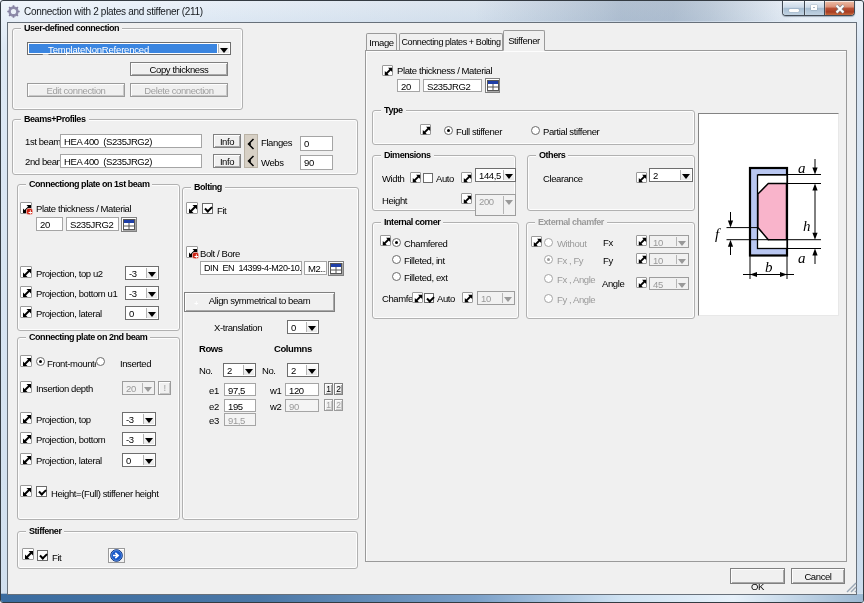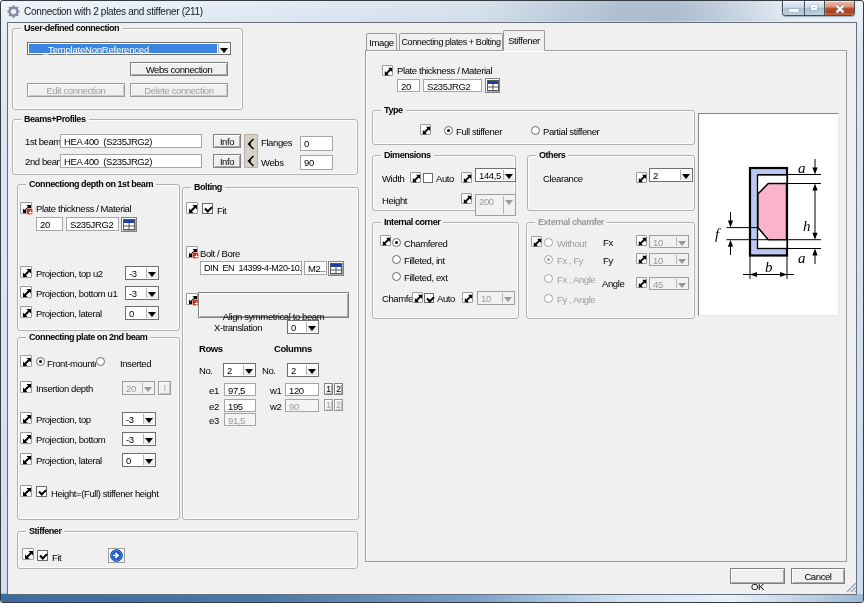--- a/index.html
+++ b/index.html
@@ -91,21 +91,21 @@
   </div>
 <div id="client"></div>
 
 <div class="grp" style="left:12px;top:28px;width:231px;height:82px">
     <b>User-defined connection</b>
   </div>
 <div class="cb" style="left:27px;top:42px;width:204px;height:13px">
  <span style="left:1px;top:1px;right:13px;bottom:1px;position:absolute;background:#3a85e0;color:#fff;padding:0 0 0 14px;letter-spacing:-0.2px">_TemplateNonReferenced</span>
     <i></i>
   </div>
-<div class="btn" style="left:130px;top:62px;width:98px;height:14px;padding-top:1px">Webs connection</div>
+<div class="btn" style="left:130px;top:62px;width:98px;height:14px;padding-top:1px">Copy thickness</div>
 <div class="btn dis" style="left:27px;top:83px;width:98px;height:14px;padding-top:1px">Edit connection</div>
 <div class="btn dis" style="left:130px;top:83px;width:98px;height:14px;padding-top:1px">Delete connection</div>
 
 <div class="grp" style="left:12px;top:119px;width:346px;height:56px">
     <b>Beams+Profiles</b>
   </div>
 <div class="lbl" style="left:25px;top:136px">1st beam</div>
 <div class="tf" style="left:60px;top:134px;width:142px;height:14px">HEA 400&nbsp; (S235JRG2)</div>
 <div class="btn" style="left:213px;top:134px;width:28px;height:14px;padding-top:1px">Info</div>
 <div class="lbl" style="left:25px;top:156px">2nd beam</div>
@@ -117,21 +117,21 @@
       <circle cx="5" cy="9" r="1.1"></circle>
       <path d="M8.5 21 L3.5 26 L8.5 31" stroke="#000" stroke-width="1.5" fill="none"></path>
       <circle cx="5" cy="26" r="1.1"></circle>
     </svg></div>
 <div class="lbl" style="left:261px;top:137px">Flanges</div>
 <div class="tf" style="left:300px;top:136px;width:33px;height:15px">0</div>
 <div class="lbl" style="left:261px;top:157px">Webs</div>
 <div class="tf" style="left:300px;top:155px;width:33px;height:15px">90</div>
 
 <div class="grp" style="left:17px;top:184px;width:163px;height:147px">
-    <b>Connectiong depth on 1st beam</b>
+    <b>Connectiong plate on 1st beam</b>
   </div>
 <div class="ic rd" style="left:20px;top:202px">
     <svg width="12" height="12" viewBox="0 0 12 12">
       <path d="M2.5 9.5 L9 3" stroke="#000" stroke-width="2"></path>
       <path d="M5.5 2 h4.5 v4.5z" fill="#000"></path>
       <path d="M6.5 10 h-4.5 v-4.5z" fill="#000"></path>
     </svg>
   </div>
 <div class="lbl" style="left:36px;top:203px">Plate thickness / Material</div>
 <div class="tf" style="left:36px;top:217px;width:27px;height:14px">20</div>
@@ -299,21 +299,21 @@
       <line x1="6" y1="4" x2="6" y2="11" stroke="#555"></line>
       <line x1="1" y1="7" x2="11" y2="7" stroke="#555"></line>
     </svg></div>
 <div class="ic rd" style="left:186px;top:293px">
     <svg width="12" height="12" viewBox="0 0 12 12">
       <path d="M2.5 9.5 L9 3" stroke="#000" stroke-width="2"></path>
       <path d="M5.5 2 h4.5 v4.5z" fill="#000"></path>
       <path d="M6.5 10 h-4.5 v-4.5z" fill="#000"></path>
     </svg>
   </div>
-<div class="btn" style="left:198px;top:292px;width:151px;height:26px;padding-top:18px">Align symmetrical to beam</div>
+<div class="btn" style="left:184px;top:292px;width:151px;height:20px;padding-top:2px">Align symmetrical to beam</div>
 <div class="lbl" style="left:214px;top:322px">X-translation</div>
 <div class="cb" style="left:287px;top:320px;width:32px;height:14px">
     <span>0</span>
     <i></i>
   </div>
 <div class="lbl b" style="left:199px;top:343px">Rows</div>
 <div class="lbl b" style="left:274px;top:343px">Columns</div>
 <div class="lbl" style="left:199px;top:365px">No.</div>
 <div class="cb" style="left:223px;top:363px;width:33px;height:14px">
     <span>2</span>

